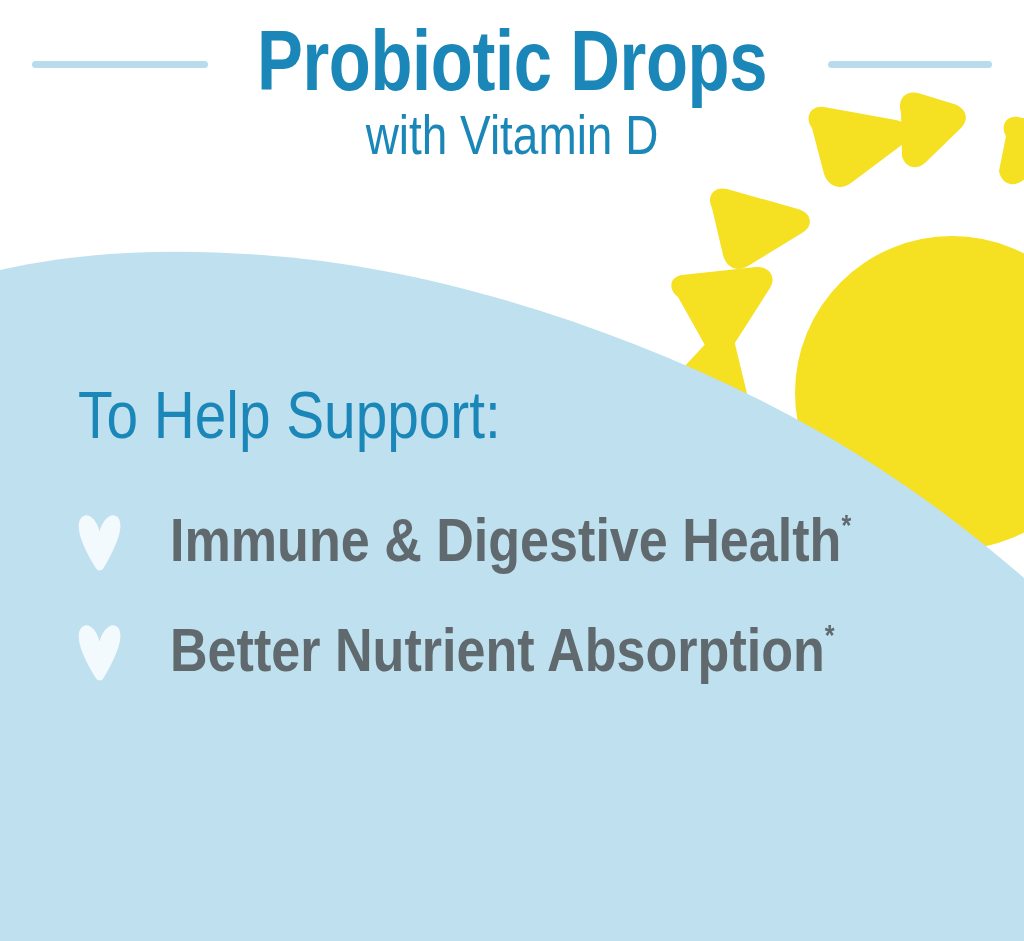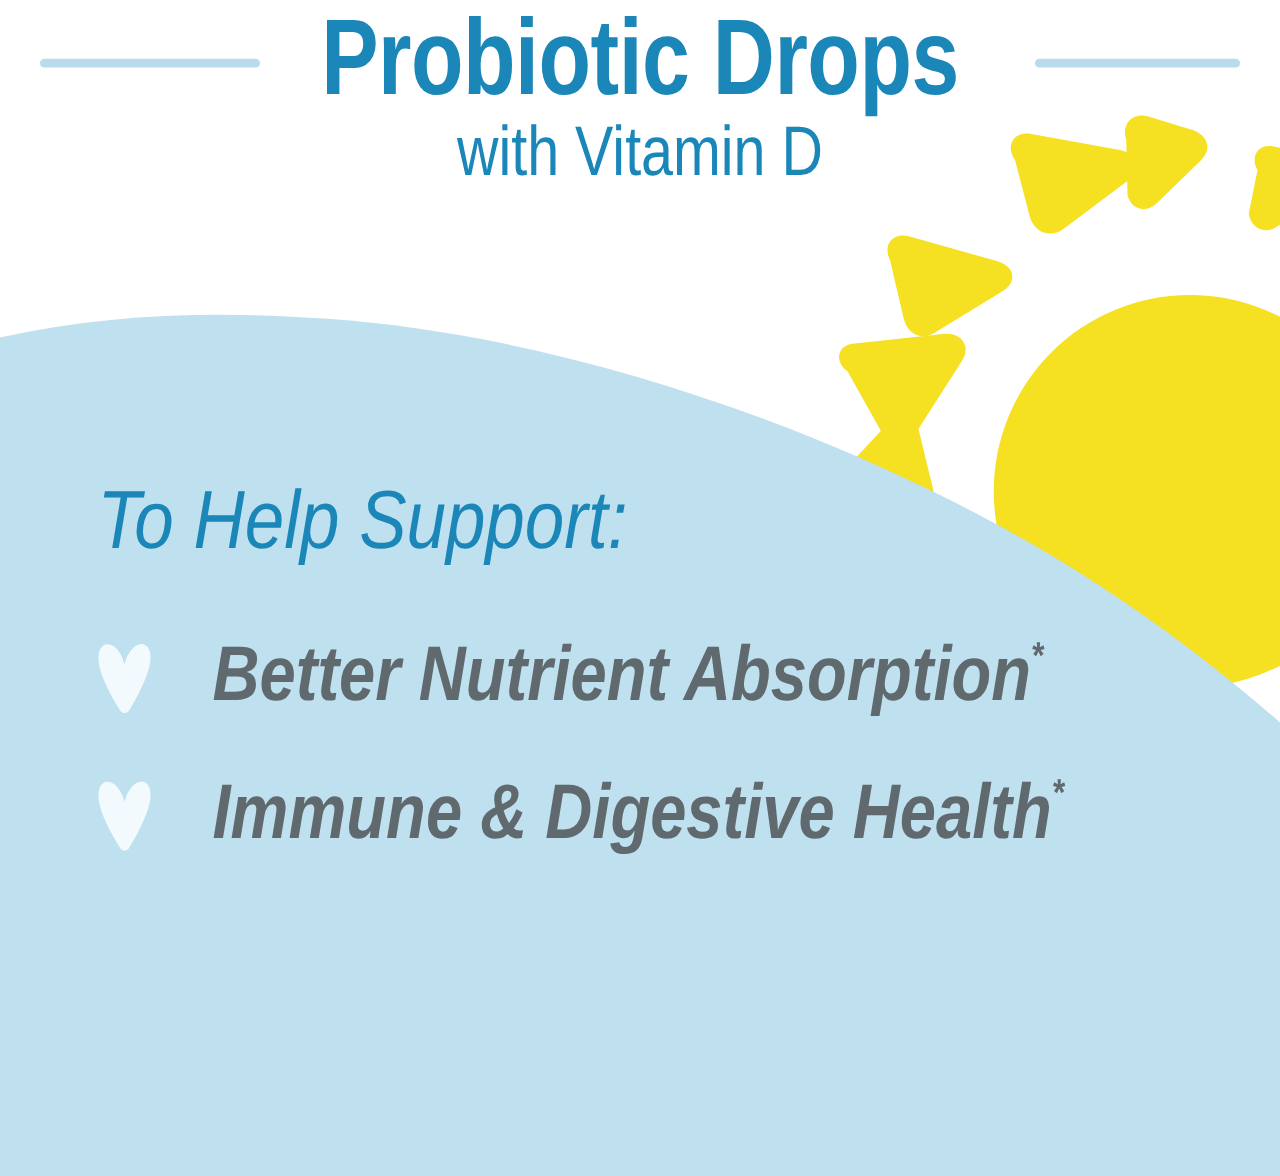--- a/index.html
+++ b/index.html
@@ -24,21 +24,21 @@
     left: 0; top: 0;
     width: 1024px;
     height: 941px;
     display: block;
   }
 
   
   .header {
     position: absolute;
     left: 0;
-    top: 2px;
+    top: 16px;
     width: 1024px;
     z-index: 5;
     text-align: center;
     pointer-events: none;
   }
 
   .title-row {
     position: relative;
     height: 96px;
   }
@@ -87,21 +87,20 @@
   }
 
   
   .content {
     position: absolute;
     left: 0;
     top: 0;
     width: 1024px;
     height: 941px;
     z-index: 6;
-    font-style: italic;
   }
 
   .support-heading {
     position: absolute;
     left: 78px;
     top: 378px;
     font-family: "Liberation Sans Narrow", "Liberation Sans", "DejaVu Sans Condensed", sans-serif;
     font-weight: 400;
     font-size: 66px;
     line-height: 74px;
@@ -232,44 +231,44 @@
       <div class="main-title">Probiotic Drops</div>
     </div>
     <div class="sub-title">with Vitamin D</div>
   </div>
 
   <div class="content">
 
     <div class="support-heading">To Help Support:</div>
 
     <div class="benefits">
+
+      <div class="benefit-row">
+        <svg class="heart-icon" viewBox="0 0 44 60" aria-hidden="true">
+          <path fill="#f3fafd" d="M21.6 18.5 C19.2 8.5, 13.0 1.5, 7.2 2.4
+                   C1.6 3.3, -0.6 10.5, 1.6 20.4
+                   C3.9 30.6, 11.4 45.0, 18.0 55.2
+                   C19.9 58.2, 23.5 58.2, 25.4 55.2
+                   C31.6 45.3, 38.9 30.9, 41.4 20.6
+                   C43.8 10.7, 41.9 3.4, 36.4 2.4
+                   C30.6 1.3, 24.1 8.3, 21.6 18.5 Z"></path>
+        </svg>
+        <div class="benefit-label"><span>Immune &amp; Digestive Health</span><span class="asterisk">*</span></div>
+      </div>
 
       <div class="benefit-row">
         <svg class="heart-icon" viewBox="0 0 44 60" aria-hidden="true">
           <path fill="#f3fafd" d="M21.6 18.5 C19.2 8.5, 13.0 1.5, 7.2 2.4
                    C1.6 3.3, -0.6 10.5, 1.6 20.4
                    C3.9 30.6, 11.4 45.0, 18.0 55.2
                    C19.9 58.2, 23.5 58.2, 25.4 55.2
                    C31.6 45.3, 38.9 30.9, 41.4 20.6
                    C43.8 10.7, 41.9 3.4, 36.4 2.4
                    C30.6 1.3, 24.1 8.3, 21.6 18.5 Z"></path>
         </svg>
         <div class="benefit-label"><span>Better Nutrient Absorption</span><span class="asterisk">*</span></div>
       </div>
 
-      <div class="benefit-row">
-        <svg class="heart-icon" viewBox="0 0 44 60" aria-hidden="true">
-          <path fill="#f3fafd" d="M21.6 18.5 C19.2 8.5, 13.0 1.5, 7.2 2.4
-                   C1.6 3.3, -0.6 10.5, 1.6 20.4
-                   C3.9 30.6, 11.4 45.0, 18.0 55.2
-                   C19.9 58.2, 23.5 58.2, 25.4 55.2
-                   C31.6 45.3, 38.9 30.9, 41.4 20.6
-                   C43.8 10.7, 41.9 3.4, 36.4 2.4
-                   C30.6 1.3, 24.1 8.3, 21.6 18.5 Z"></path>
-        </svg>
-        <div class="benefit-label"><span>Immune &amp; Digestive Health</span><span class="asterisk">*</span></div>
-      </div>
-
 
     </div>
   </div>
 
 </div>
 
 </body></html>

